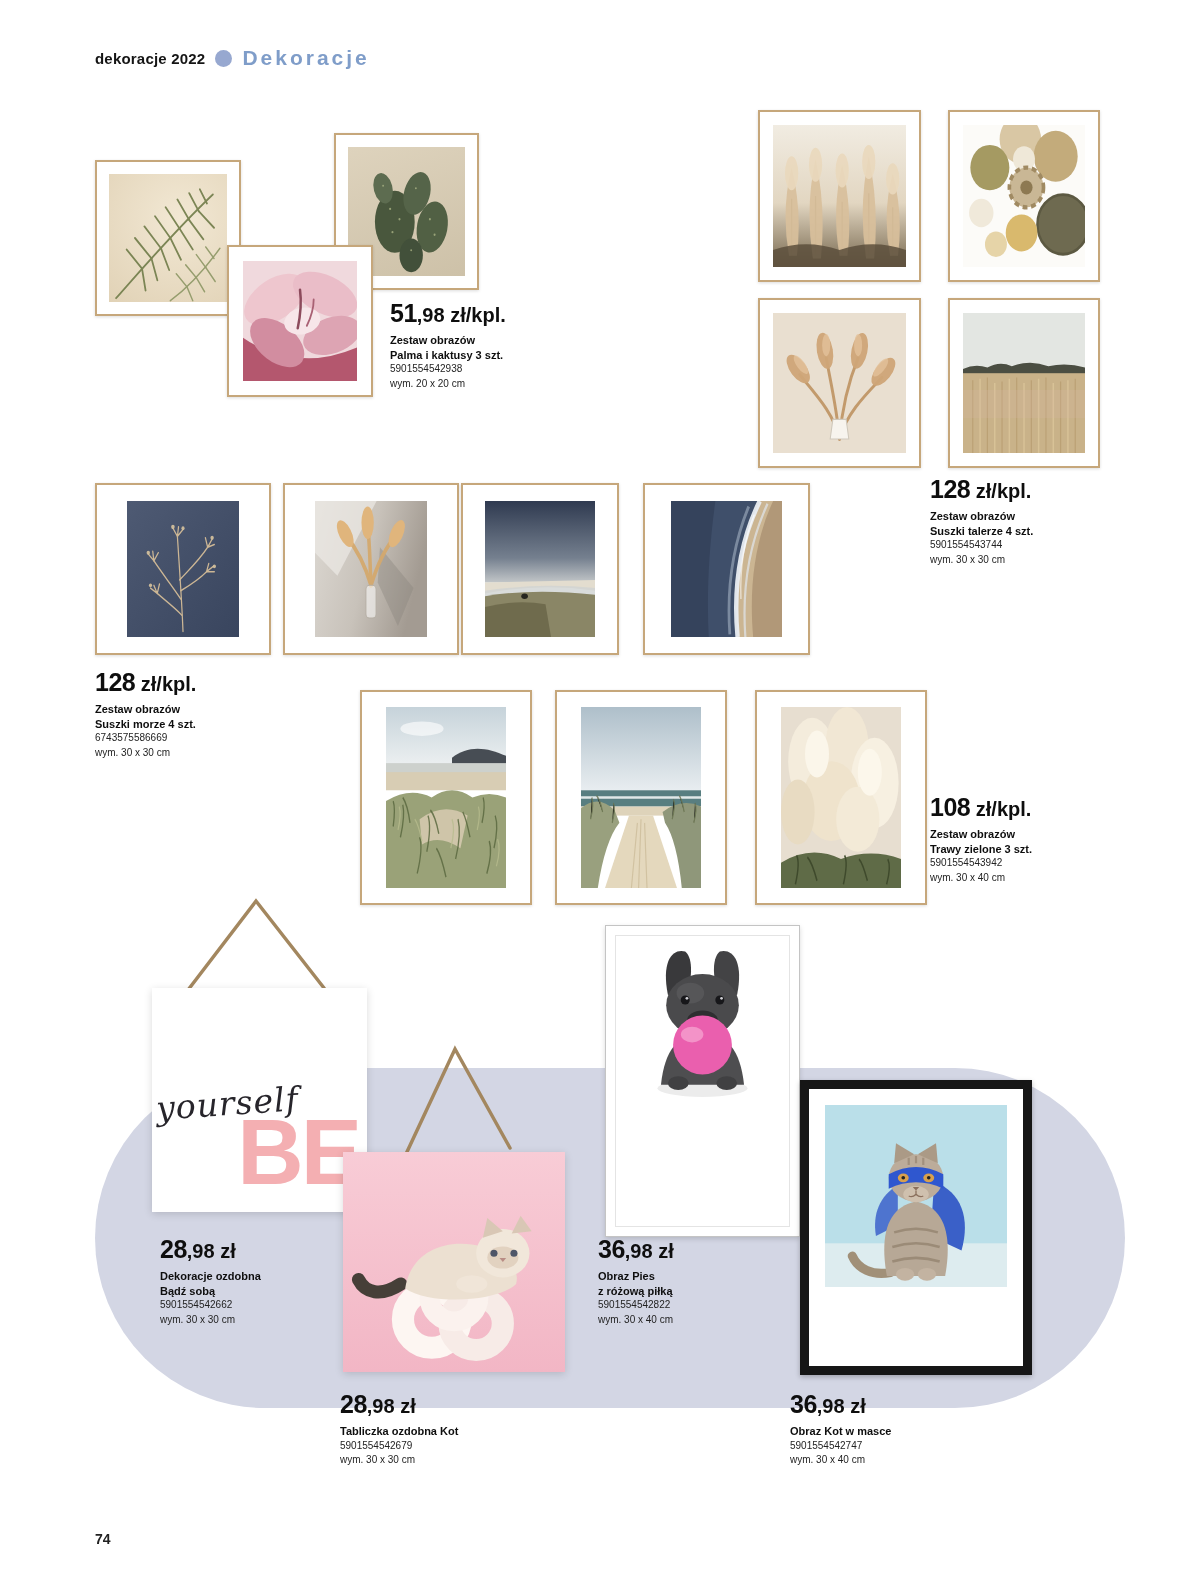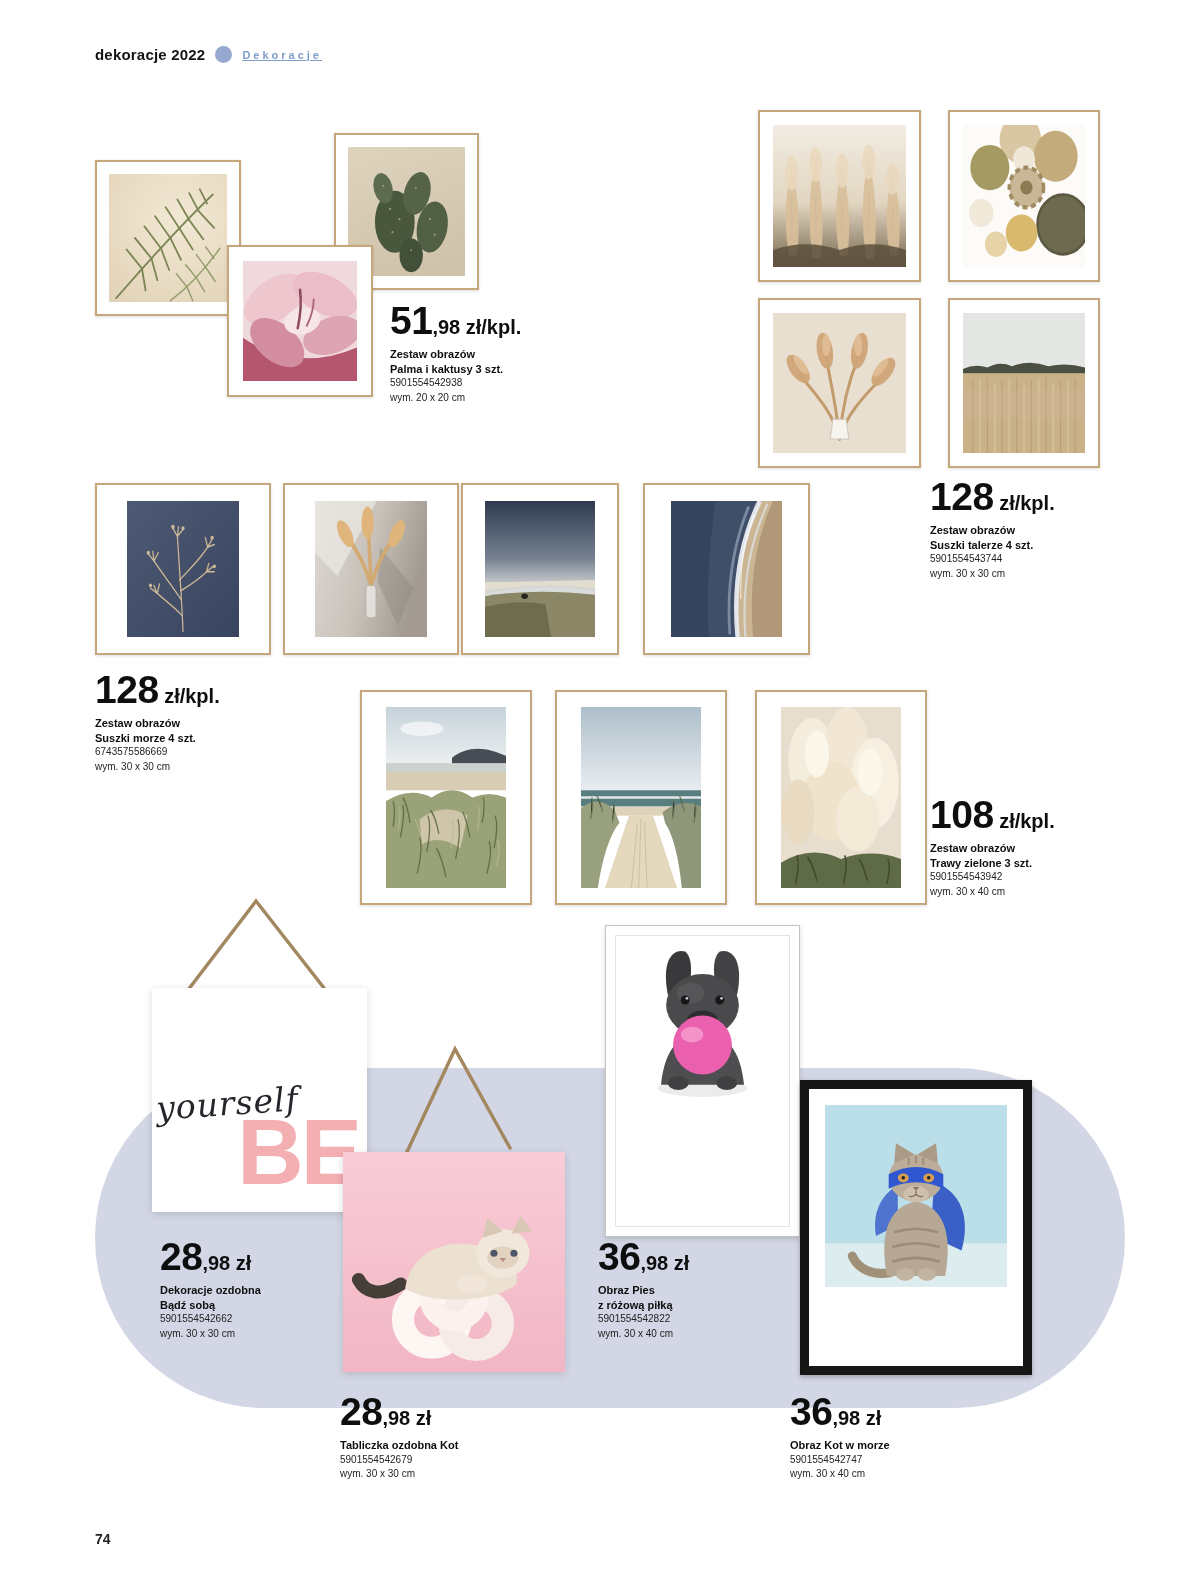--- a/index.html
+++ b/index.html
@@ -2,21 +2,21 @@
 <html><head>
 <meta charset="utf-8">
 <style>
   html,body{margin:0;padding:0;background:#fff;}
   .page{position:relative;width:1200px;height:1566px;background:#ffffff;
         font-family:"Liberation Sans",sans-serif;overflow:hidden;color:#111;}
   
   .hdr{position:absolute;left:95px;top:46px;display:flex;align-items:center;gap:10px;}
   .hdr .cat{font-size:15px;font-weight:700;color:#151515;letter-spacing:.2px;}
   .hdr .dot{width:17px;height:17px;border-radius:50%;background:#97a8d0;}
-  .hdr .sec{font-size:11px;font-weight:700;color:#7f9dc9;letter-spacing:3px;text-decoration:underline;}
+  .hdr .sec{font-size:21px;font-weight:700;color:#7f9dc9;letter-spacing:3px;}
   
   .f{position:absolute;background:#fff;border:2px solid #c6a77b;box-sizing:border-box;
      box-shadow:0 1px 3px rgba(0,0,0,.14);}
   .f .art{width:100%;height:100%;overflow:hidden;}
   .f svg{display:block;width:100%;height:100%;}
   .blackf{position:absolute;background:#fff;border:9px solid #161616;box-sizing:border-box;
      box-shadow:0 2px 5px rgba(0,0,0,.25);}
   .whitef{position:absolute;background:#fff;border:1px solid #c4c4c4;box-sizing:border-box;
      box-shadow:0 2px 5px rgba(0,0,0,.15);}
   .whitef .inner{width:100%;height:100%;border:1px solid #e4e4e4;box-sizing:border-box;}
@@ -27,21 +27,21 @@
   .a-pink{background:linear-gradient(180deg,#f8ccd6,#f2b6c5);}
   
   .sign{position:absolute;box-shadow:0 2px 8px rgba(0,0,0,.15);}
   .rope{position:absolute;}
   .pill{position:absolute;left:95px;top:1068px;width:1030px;height:340px;border-radius:170px;
         background:#d3d6e4;z-index:1;}
   .z2{z-index:2}.z3{z-index:3}.z4{z-index:4}.z5{z-index:5}
   
   .pblock{position:absolute;z-index:10;}
   .price{line-height:1;margin-bottom:7px;white-space:nowrap;color:#0e0e0e;}
-  .price .pb{font-size:39px;font-weight:800;letter-spacing:-.5px;text-align:right;}
+  .price .pb{font-size:25px;font-weight:800;letter-spacing:-.5px;text-align:right;}
   .price .ps{font-size:20px;font-weight:700;}
   .pname{font-size:11px;font-weight:700;line-height:1.34;color:#0e0e0e;white-space:nowrap;}
   .meta{font-size:10px;font-weight:400;line-height:1.42;color:#232323;white-space:nowrap;}
   .pagenum{position:absolute;left:95px;top:1531px;font-size:14px;font-weight:700;color:#222;}
   
   .besign{background:#fff;}
   .be-big{position:absolute;right:8px;bottom:18px;font-size:92px;line-height:.9;font-weight:800;
           color:#f4afb2;letter-spacing:-3px;}
   .be-script{position:absolute;left:4px;top:96px;font-family:"DejaVu Serif",serif;font-style:italic;
           font-size:33px;color:#27252b;transform:rotate(-4deg);letter-spacing:1px;white-space:nowrap;}
@@ -506,19 +506,19 @@
 
   <div class="pblock" style="left:340px;top:1392px;">
     <div class="price"><span class="pb">28</span><span class="ps">,98 zł</span></div>
     <div class="pname">Tabliczka ozdobna Kot</div>
     <div class="meta">5901554542679</div>
     <div class="meta">wym. 30 x 30 cm</div>
   </div>
 
   <div class="pblock" style="left:790px;top:1392px;">
     <div class="price"><span class="pb">36</span><span class="ps">,98 zł</span></div>
-    <div class="pname">Obraz Kot w morze</div>
+    <div class="pname">Obraz Kot w masce</div>
     <div class="meta">5901554542747</div>
     <div class="meta">wym. 30 x 40 cm</div>
   </div>
 
   <div class="pagenum">74</div>
 </div>
 
 </body></html>

